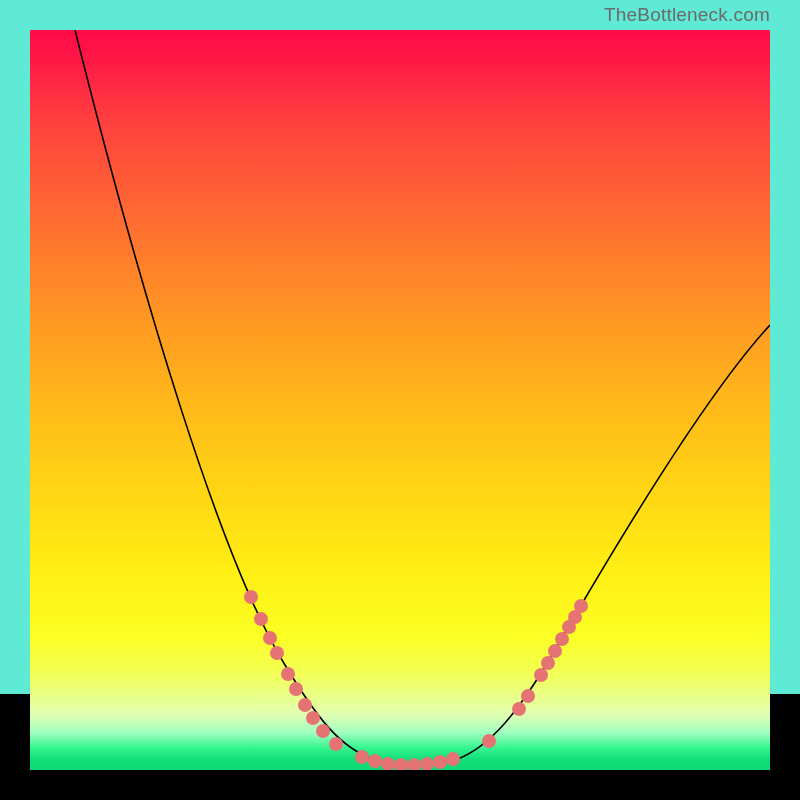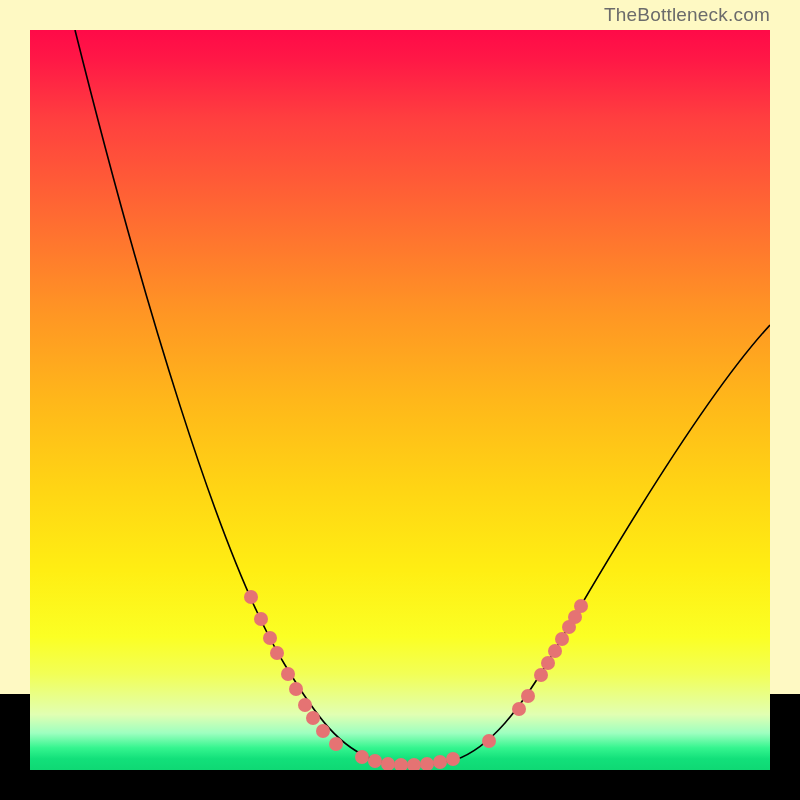--- a/index.html
+++ b/index.html
@@ -8,21 +8,21 @@
     width: 800px;
     height: 800px;
     background: #000;
     overflow: hidden;
     font-family: Arial, Helvetica, sans-serif;
   }
   .outer {
     position: relative;
     width: 800px;
     height: 694px;
-    background: #fef9c3;
+    background: #5eead4;
   }
   .plot {
     position: absolute;
     left: 30px;
     top: 30px;
     width: 740px;
     height: 740px;
     overflow: hidden;
   }
   .gradient {

